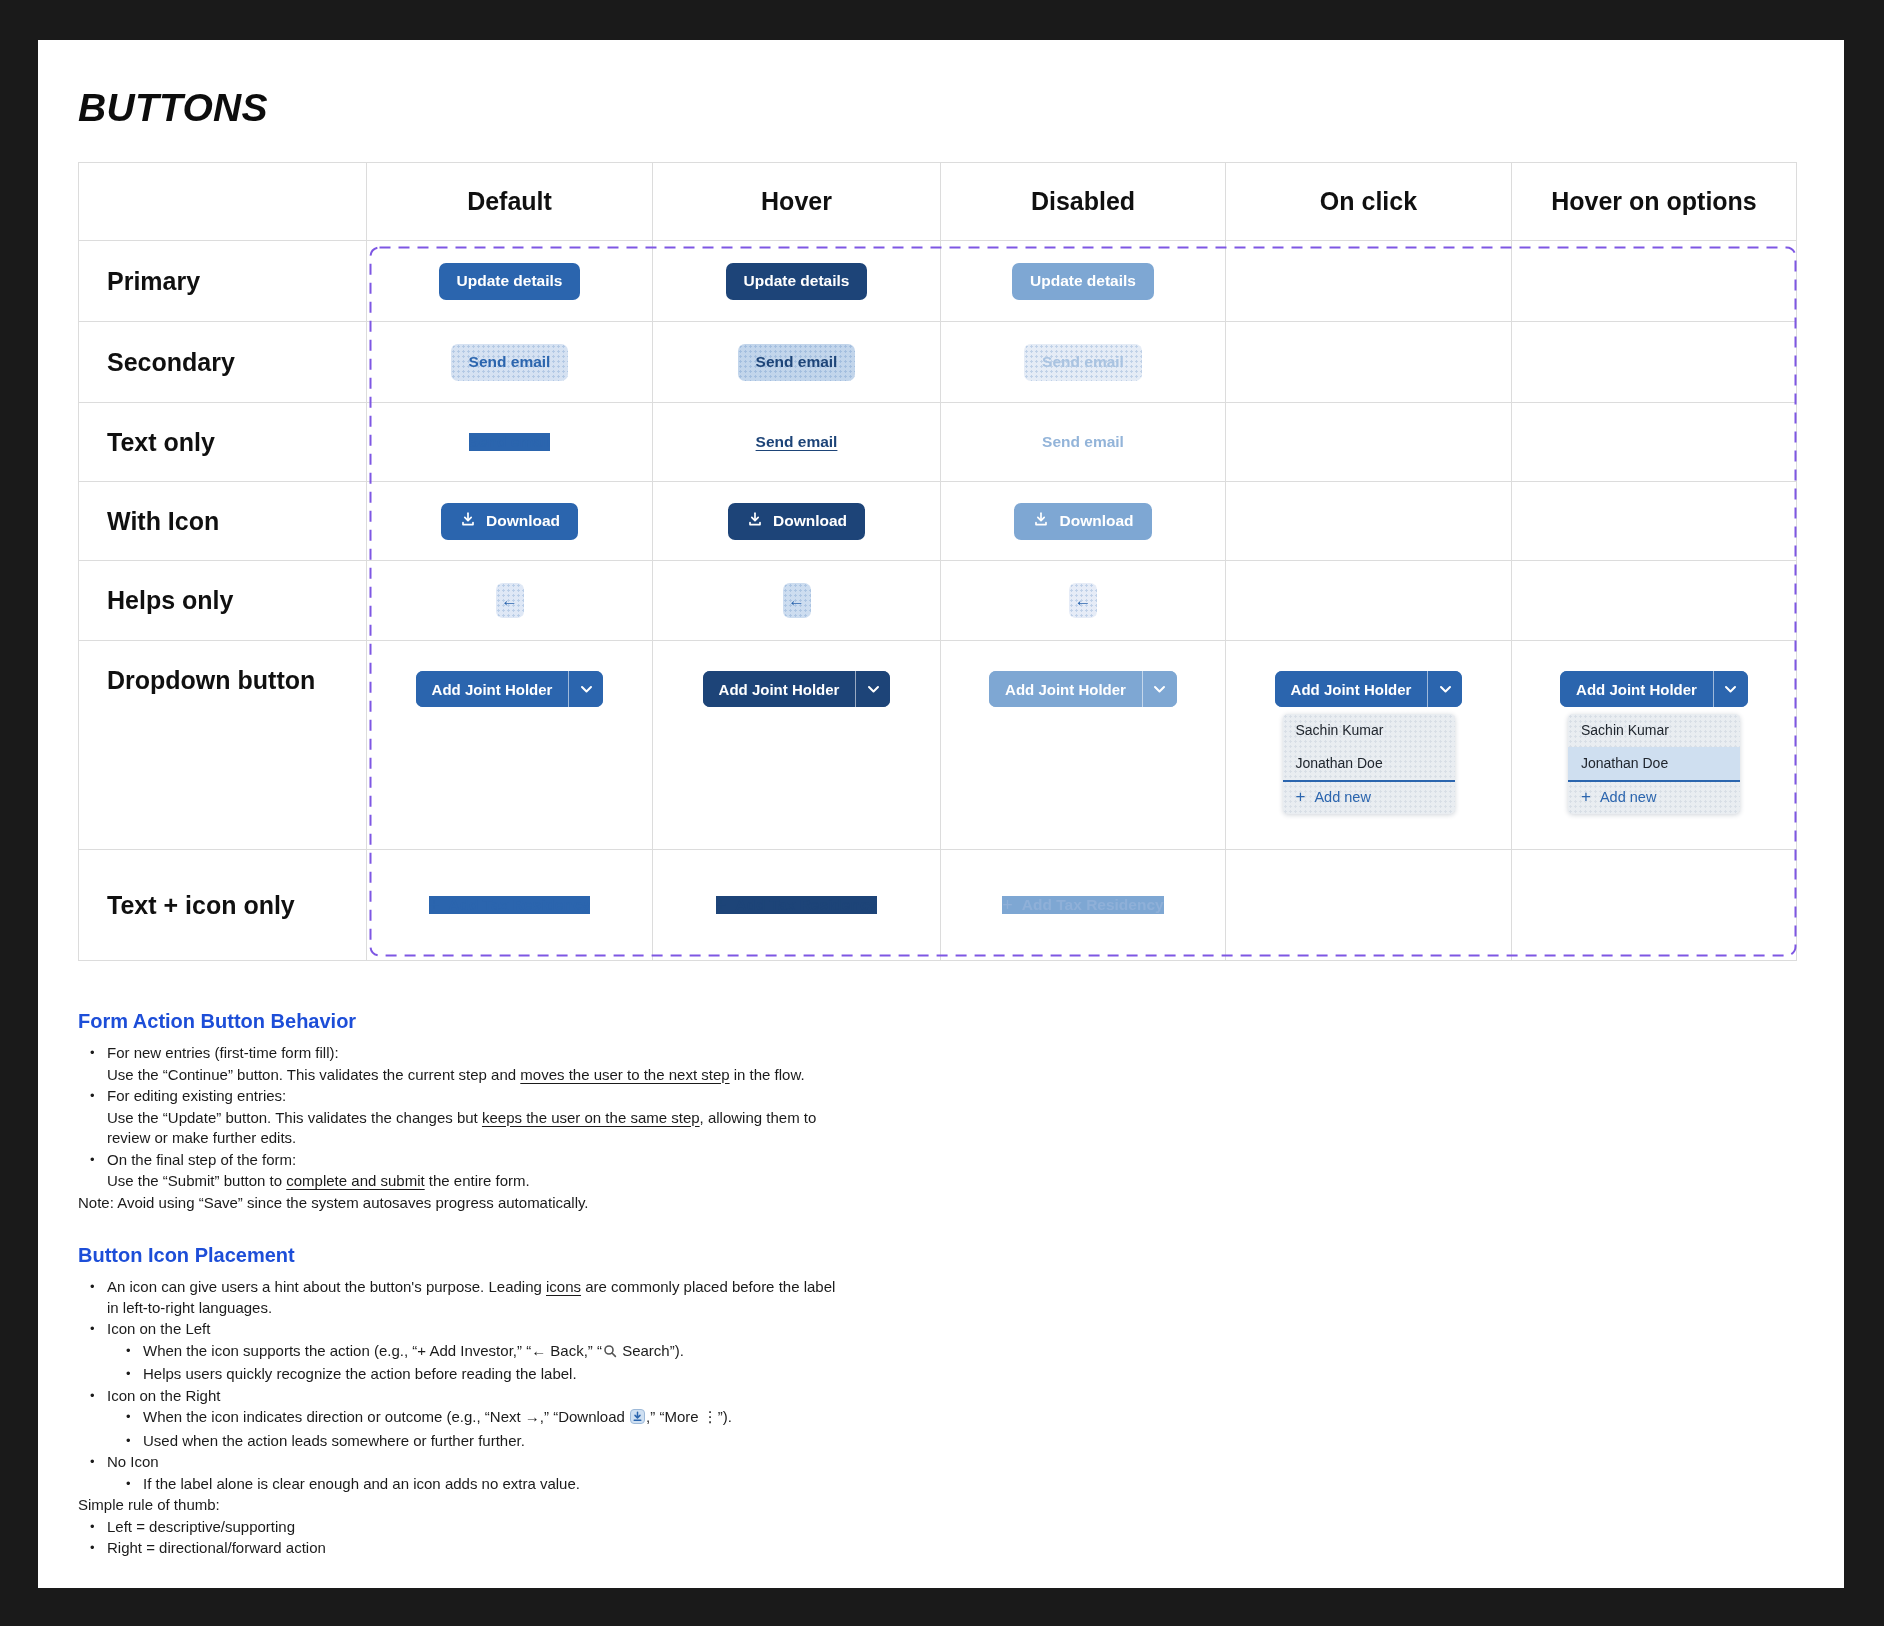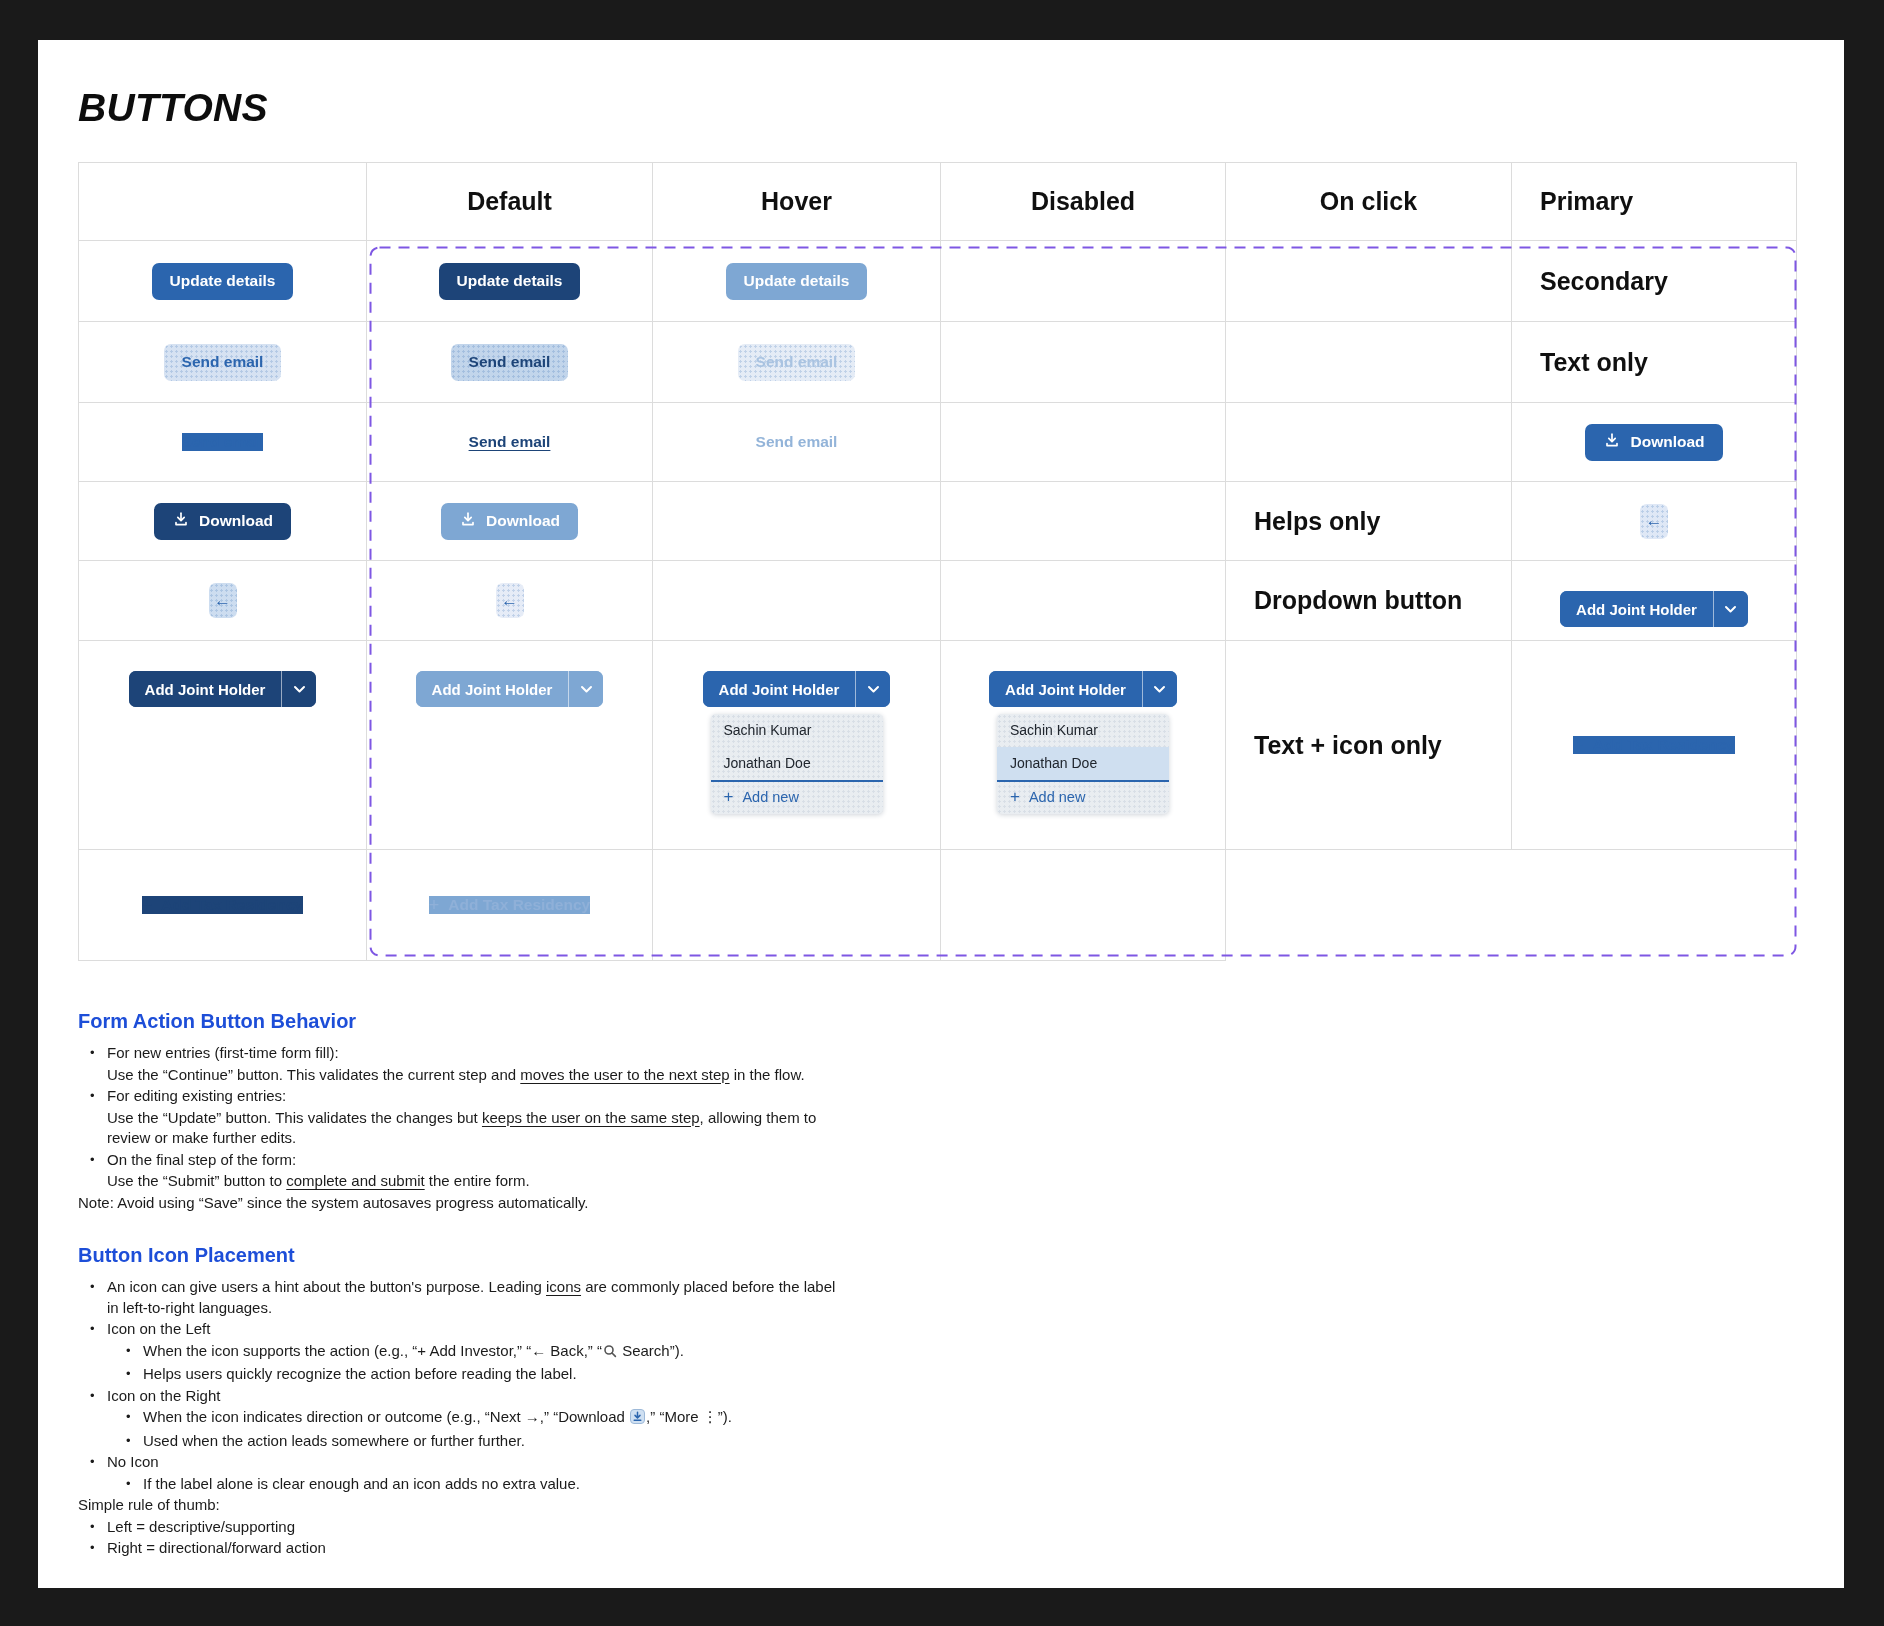--- a/index.html
+++ b/index.html
@@ -124,20 +124,23 @@
         </div>
       <div class="cell header-cell">
           <span>Hover</span>
         </div>
       <div class="cell header-cell">
           <span>Disabled</span>
         </div>
       <div class="cell header-cell">
           <span>On click</span>
         </div>
+      <div class="cell header-cell">
+          <span class="wrapblock">Hover on options</span>
+        </div>
 
       <div class="cell row-label">Primary</div>
       <div class="cell">
         <button class="btn v-default">Update details</button>
       </div>
       <div class="cell">
         <button class="btn v-hover">Update details</button>
       </div>
       <div class="cell">
         <button class="btn v-disabled">Update details</button>
@@ -164,20 +167,21 @@
       </div>
       <div class="cell">
         <a class="link v-hover">Send email</a>
       </div>
       <div class="cell">
         <a class="link v-disabled">Send email</a>
       </div>
       <div class="cell"></div>
       <div class="cell"></div>
 
+      <div class="cell row-label">With Icon</div>
       <div class="cell">
         <button class="btn v-default">
           <span class="inline-icon"><svg width="16" height="16" viewBox="0 0 16 16" fill="none" stroke="currentColor" stroke-width="1.7" stroke-linecap="round" stroke-linejoin="round">
                 <path d="M8 2.2v7"></path>
                 <path d="M4.8 6.4 8 9.6l3.2-3.2"></path>
                 <path d="M3 11.6v2h10v-2"></path>
               </svg></span>
           <span>Download</span>
         </button>
       </div>

